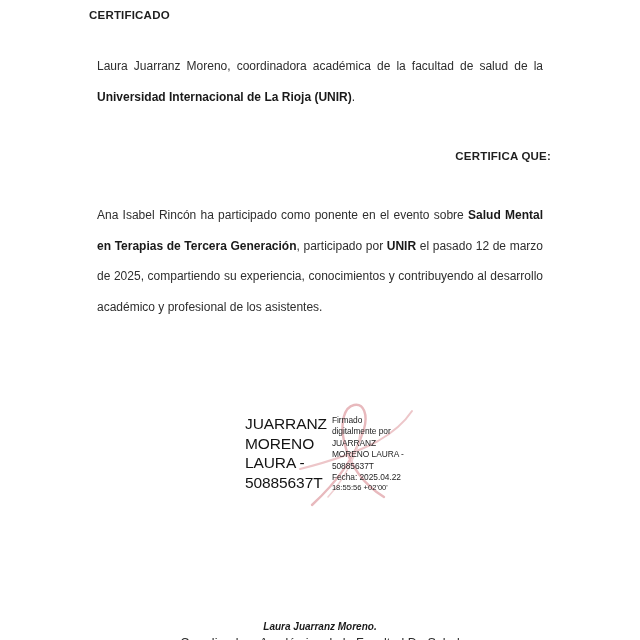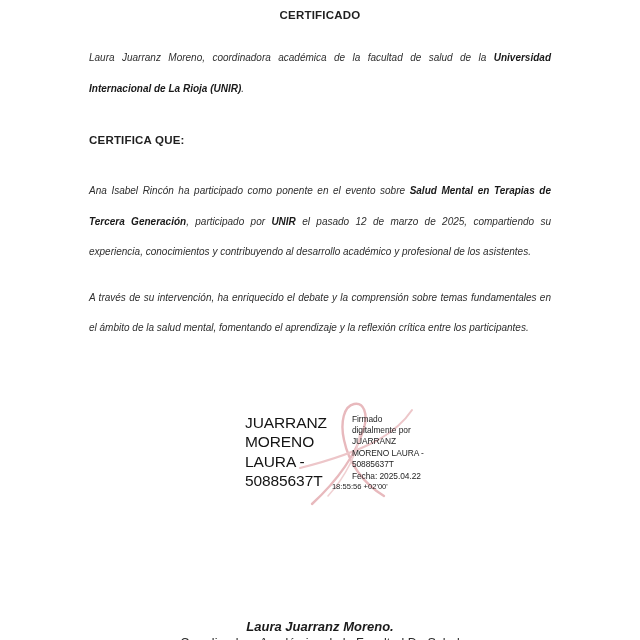--- a/index.html
+++ b/index.html
@@ -17,44 +17,42 @@
   }
   .page {
     position: relative;
     width: 640px;
     height: 640px;
     box-sizing: border-box;
     padding: 0 89px;
     background: #ffffff;
   }
   .doc-title {
-    text-align: center;
     font-weight: bold;
     font-size: 11.5px;
     letter-spacing: 0.2px;
     color: #1f1f1f;
     margin: 9px 0 0 0;
   }
   .section-heading {
-    text-align: left;
+    text-align: right;
     font-weight: bold;
     font-size: 11.5px;
     letter-spacing: 0.2px;
     color: #1f1f1f;
     margin: 0;
   }
   .para {
     text-align: justify;
-    font-size: 10px;
+    font-size: 12px;
     line-height: 30.5px;
     color: #2e2e2e;
-    margin: 0;
+    margin: 8px;
     -webkit-hyphens: none;
     hyphens: none;
-    font-style: italic;
   }
   .para b { font-weight: bold; color: #1a1a1a; }
 
   .sp-title-p1 { height: 22px; }
   .sp-p1-heading { height: 30px; }
   .sp-heading-p2 { height: 30px; }
   .sp-p2-p3 { height: 15px; }
   .sp-p3-p4 { height: 16px; }
   .sp-p4-p5 { height: 16px; }
 
@@ -89,41 +87,40 @@
     letter-spacing: -0.1px;
   }
   .stamp-detail {
     font-family: "Liberation Sans", sans-serif;
     font-size: 8.4px;
     line-height: 11.4px;
     color: #242424;
     white-space: pre-line;
     padding-top: 1px;
     letter-spacing: -0.05px;
-    margin-left: 20px;
   }
   .stamp-time {
     font-size: 7.6px;
     line-height: 9.6px;
     color: #242424;
     white-space: pre-line;
   }
 
   
   .footer {
     position: absolute;
     left: 0;
     right: 0;
     bottom: -2px;
     text-align: center;
   }
   .footer-name {
     font-weight: bold;
     font-style: italic;
-    font-size: 13px;
+    font-size: 10px;
     line-height: 16px;
     color: #1a1a1a;
   }
   .footer-role {
     font-size: 12.6px;
     line-height: 16px;
     color: #2b2b2b;
   }
 </style>
 </head>
@@ -140,21 +137,20 @@
   <div class="sp-p1-heading"></div>
 
   <h2 class="section-heading">CERTIFICA QUE:</h2>
 
   <div class="sp-heading-p2"></div>
 
   <p class="para"><span>Ana Isabel Rincón ha participado como ponente en el evento sobre </span><b>Salud Mental en Terapias de Tercera Generación</b><span>, participado por </span><b>UNIR</b><span> el pasado 12 de marzo de 2025, compartiendo su experiencia, conocimientos y contribuyendo al desarrollo académico y profesional de los asistentes.</span></p>
 
   <div class="sp-p2-p3"></div>
 
-  <p class="para">A través de su intervención, ha enriquecido el debate y la comprensión sobre temas fundamentales en el ámbito de la salud mental, fomentando el aprendizaje y la reflexión crítica entre los participantes.</p>
 
   <div class="sp-p3-p4"></div>
 
 
   <div class="sp-p4-p5"></div>
 
 
   <div class="sign-area">
 
     <svg class="sign-scribble" viewBox="0 0 130 115">

